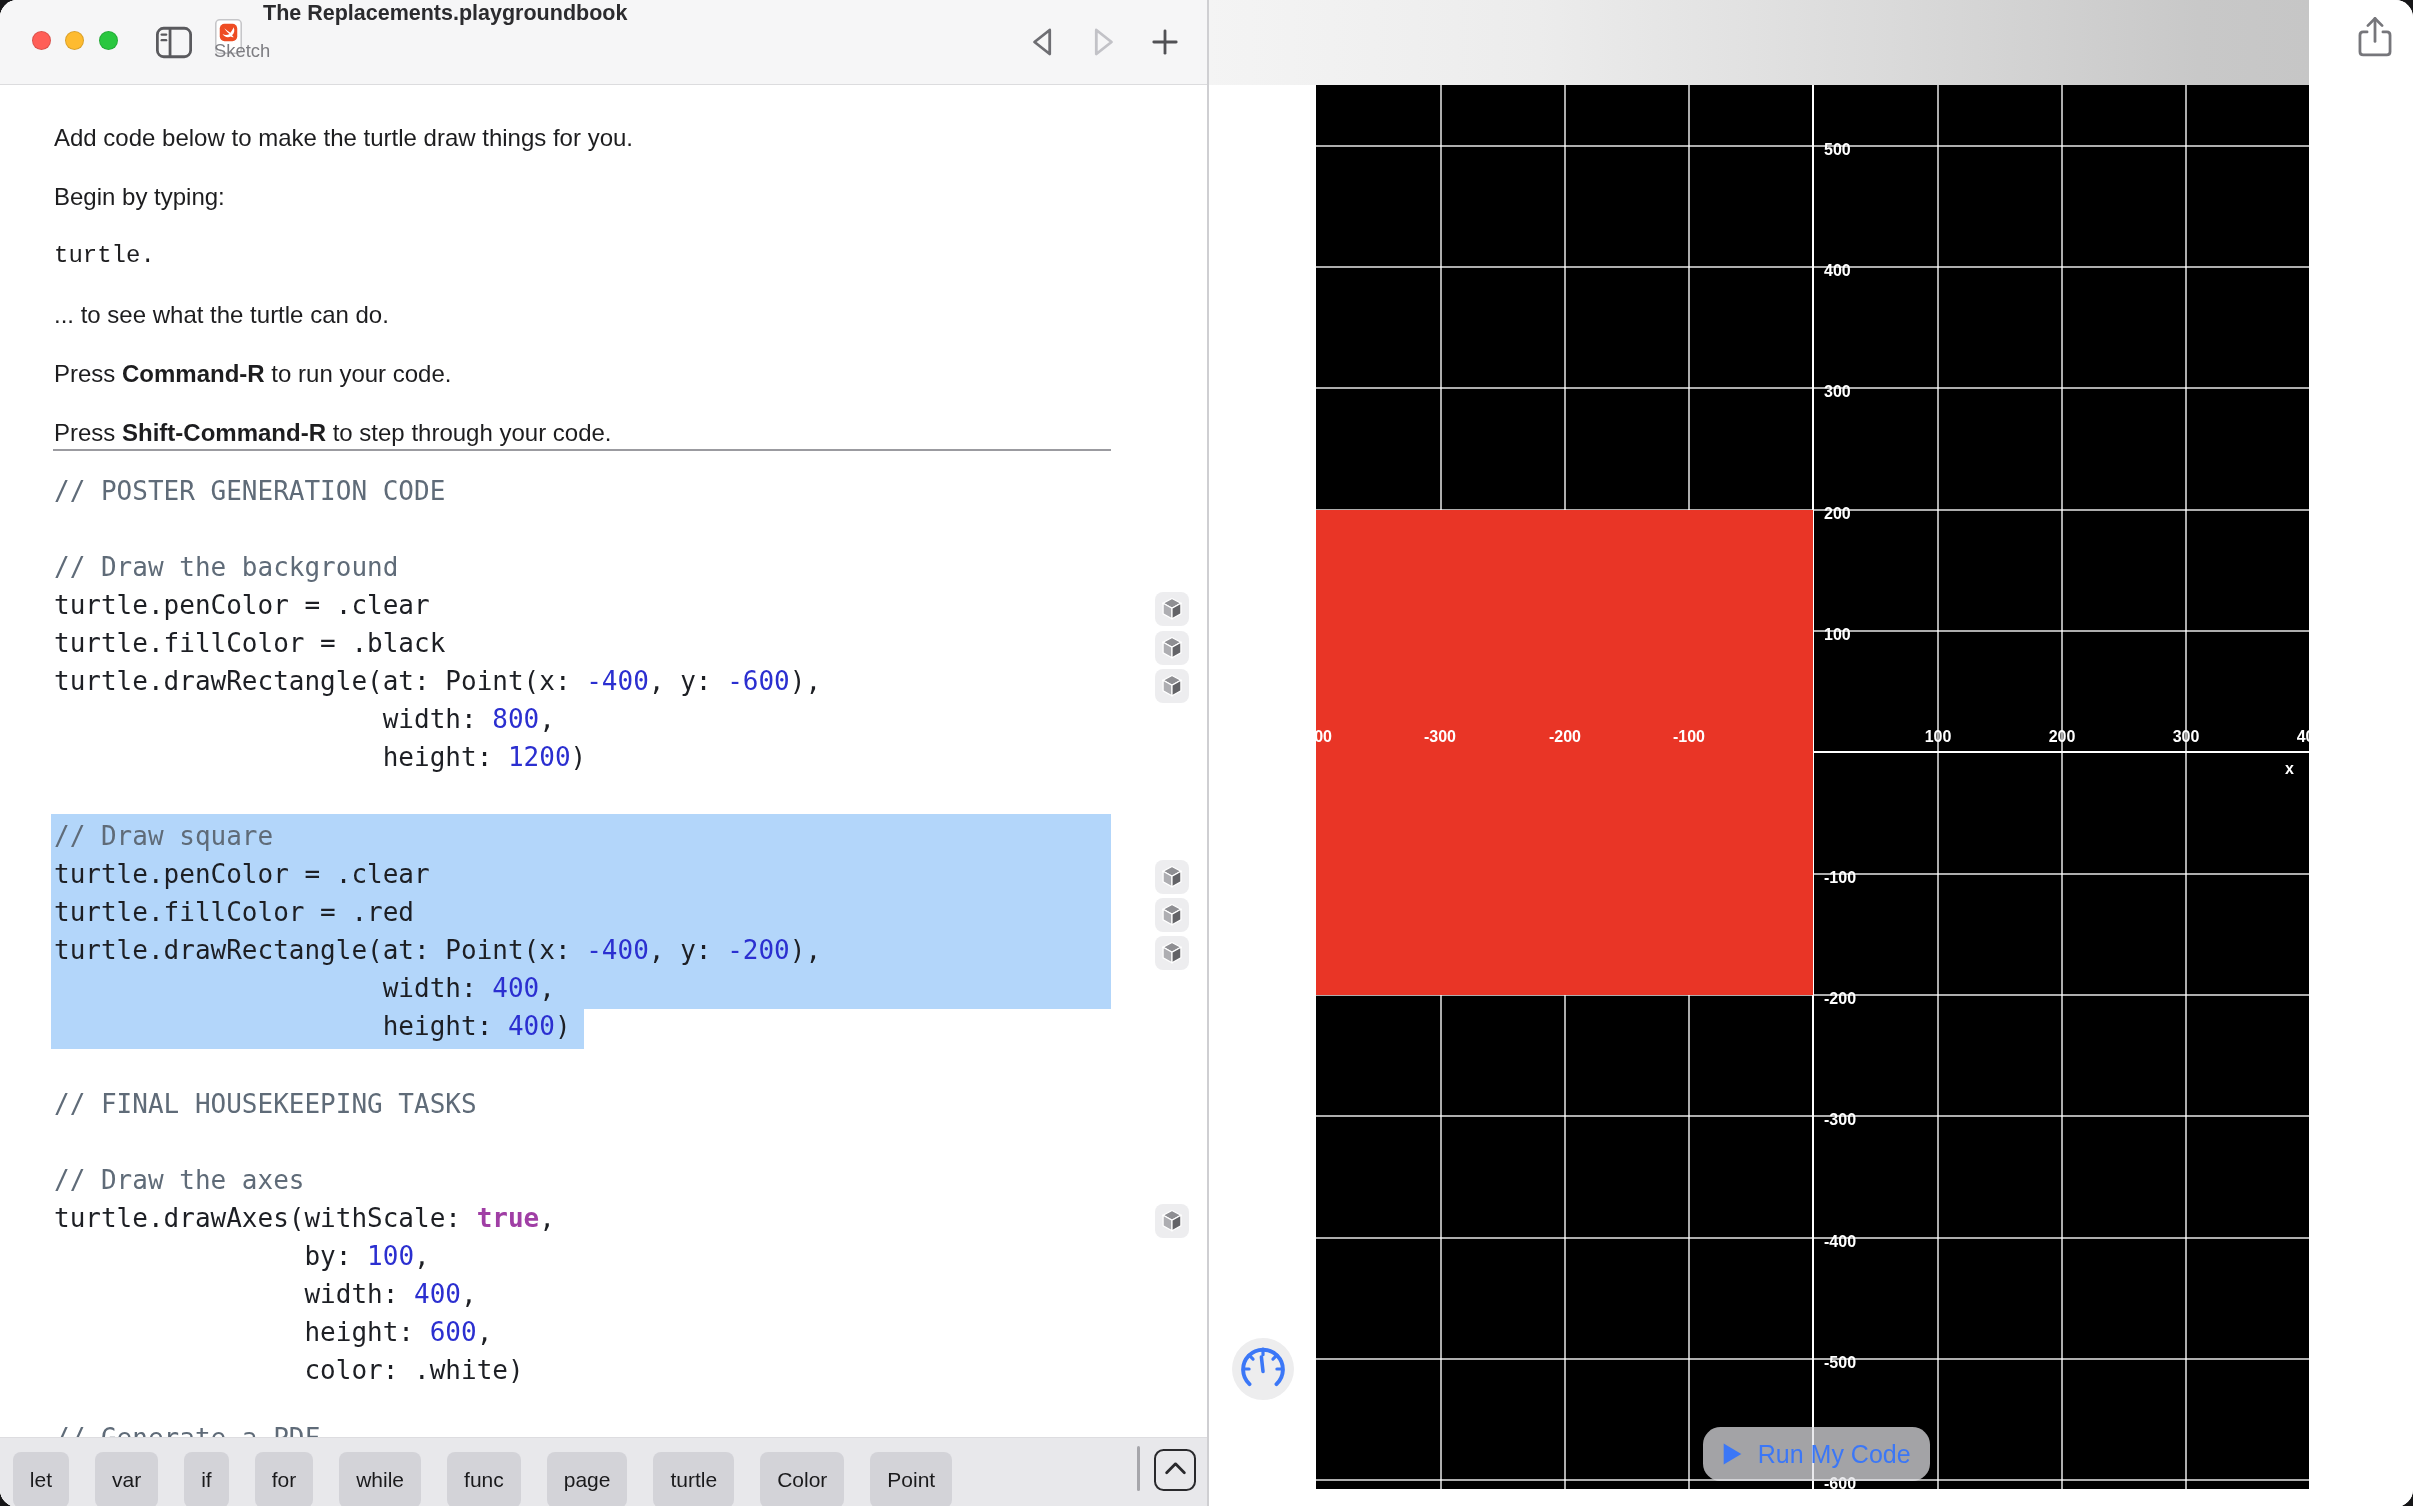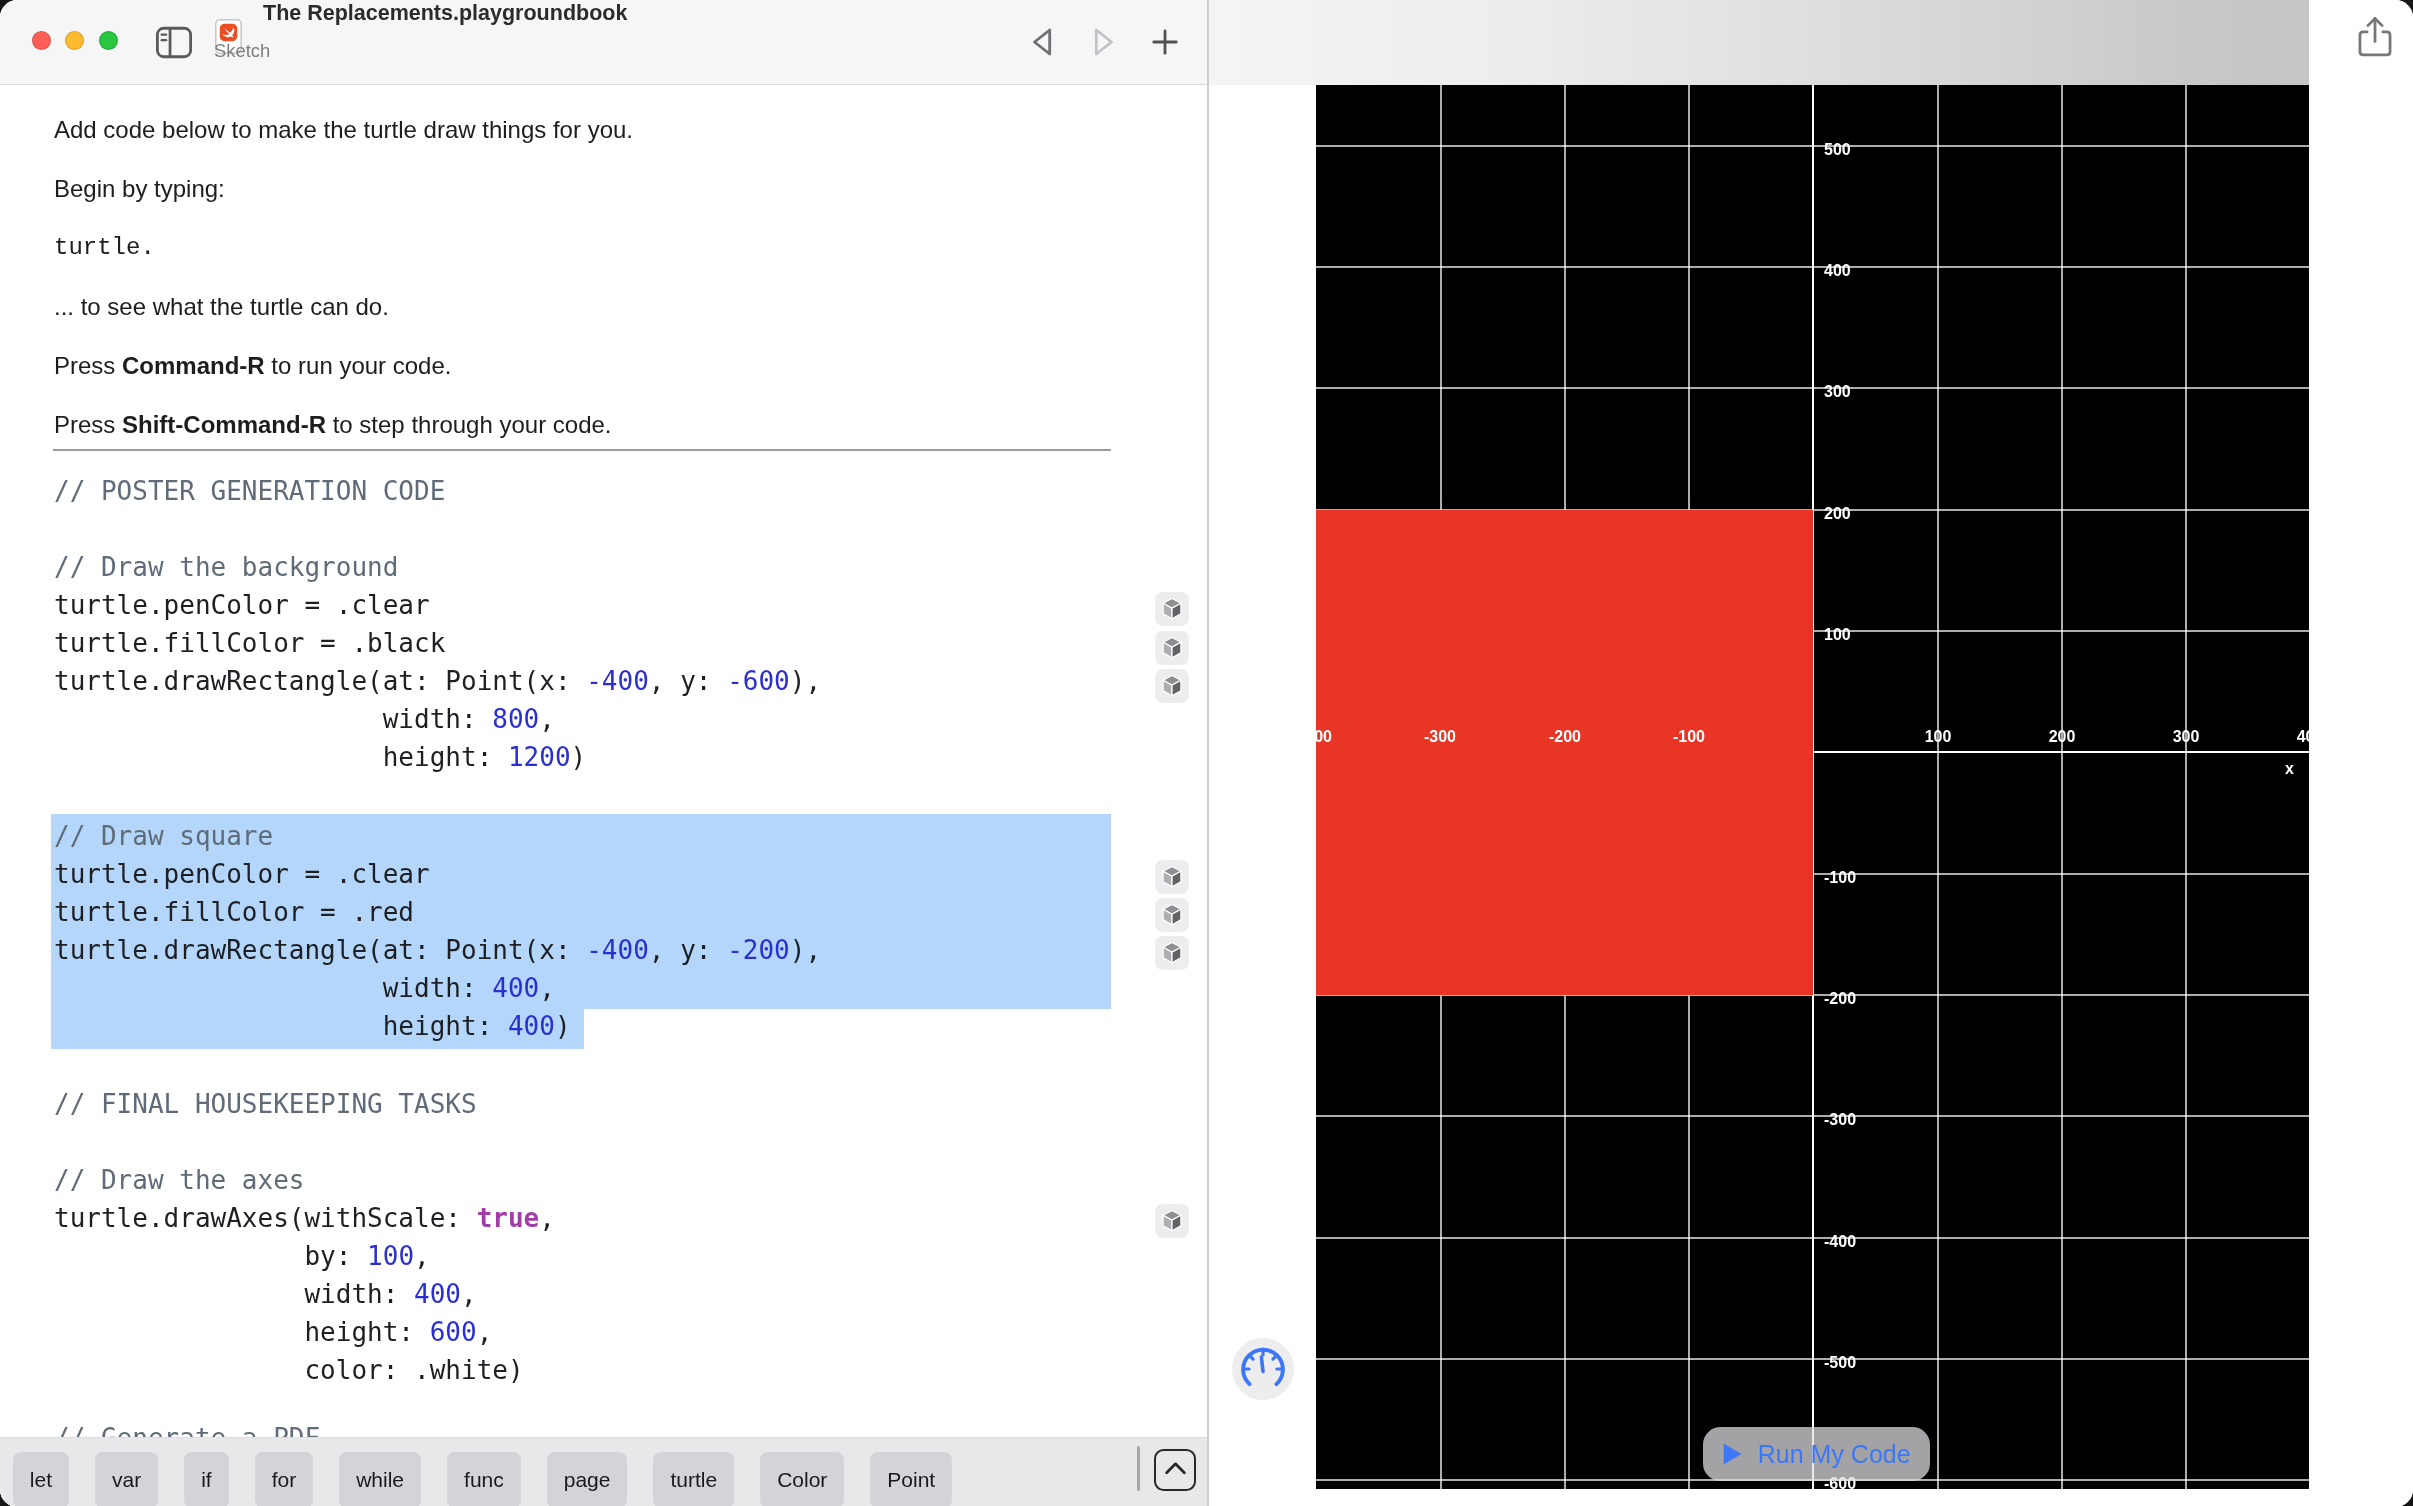--- a/index.html
+++ b/index.html
@@ -16,21 +16,21 @@
   .sidebar-btn { position:absolute; left:155px; top:25px; width:38px; height:35px; background:none; border:none; cursor:pointer; }
   .doc-icon { position:absolute; left:214px; top:19px; }
   .title-wrap { position:absolute; left:263px; top:1px; }
   .doc-title { font-size:21.5px; font-weight:700; color:#2b2b2e; white-space:nowrap; }
   .doc-subtitle { position:absolute; left:214px; top:40px; font-size:18.4px; color:#7d7d82; }
   .nav-btn { position:absolute; top:24px; width:38px; height:38px; background:none; border:none; cursor:pointer; }
   .nav-back { left:1023px; } .nav-fwd { left:1084px; } .nav-plus { left:1146px; }
 
   .instructions { position:absolute; left:54px; top:85px; width:1061px; z-index:2; }
   .instructions p { font-size:24px; line-height:29.5px; color:#1d1d1f; margin:0 0 29.5px 0; }
-  .instructions p:first-child { margin-top:30px; }
+  .instructions p:first-child { margin-top:38px; }
   .instructions b { font-weight:700; }
   .code-hint { font-family:Liberation Mono, monospace; font-size:26px; color:#8e8e93; }
   .divider-h { position:absolute; left:53px; top:449px; width:1058px; height:2.4px; background:#9b9ba0; z-index:2; }
 
   .sel-rect { position:absolute; background:#b3d6fa; z-index:1; }
   .sel-a { left:51px; top:814px; width:1060px; height:195px; }
   .sel-b { left:51px; top:1009px; width:533px; height:40px; }
 
   .code-section { position:absolute; left:54px; z-index:3; font-family:"DejaVu Sans Mono", monospace; font-size:26px; white-space:pre; }
   .code-a { top:472px; } .code-b { top:817px; } .code-c { top:1085px; } .code-partial { top:1419px; }

